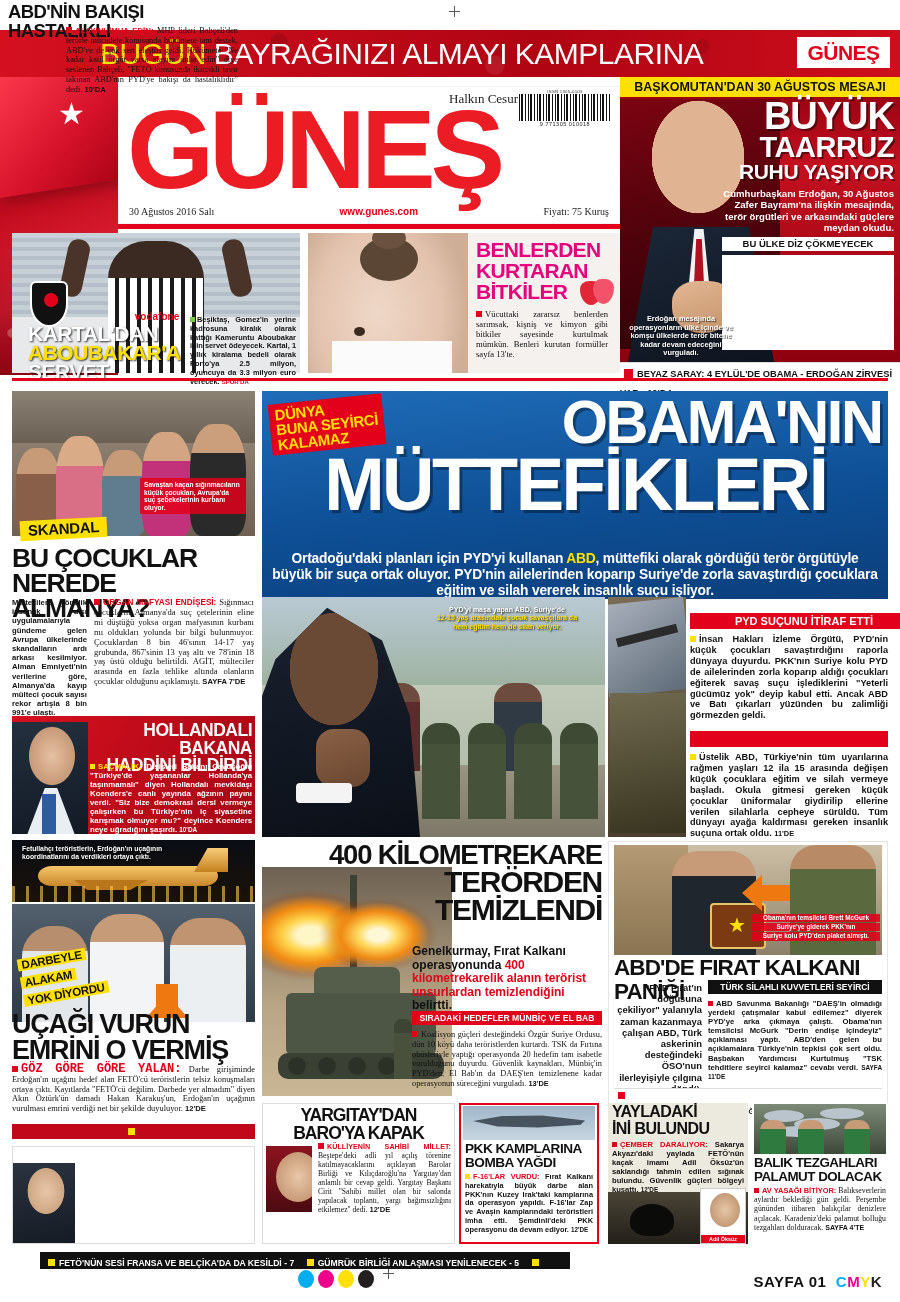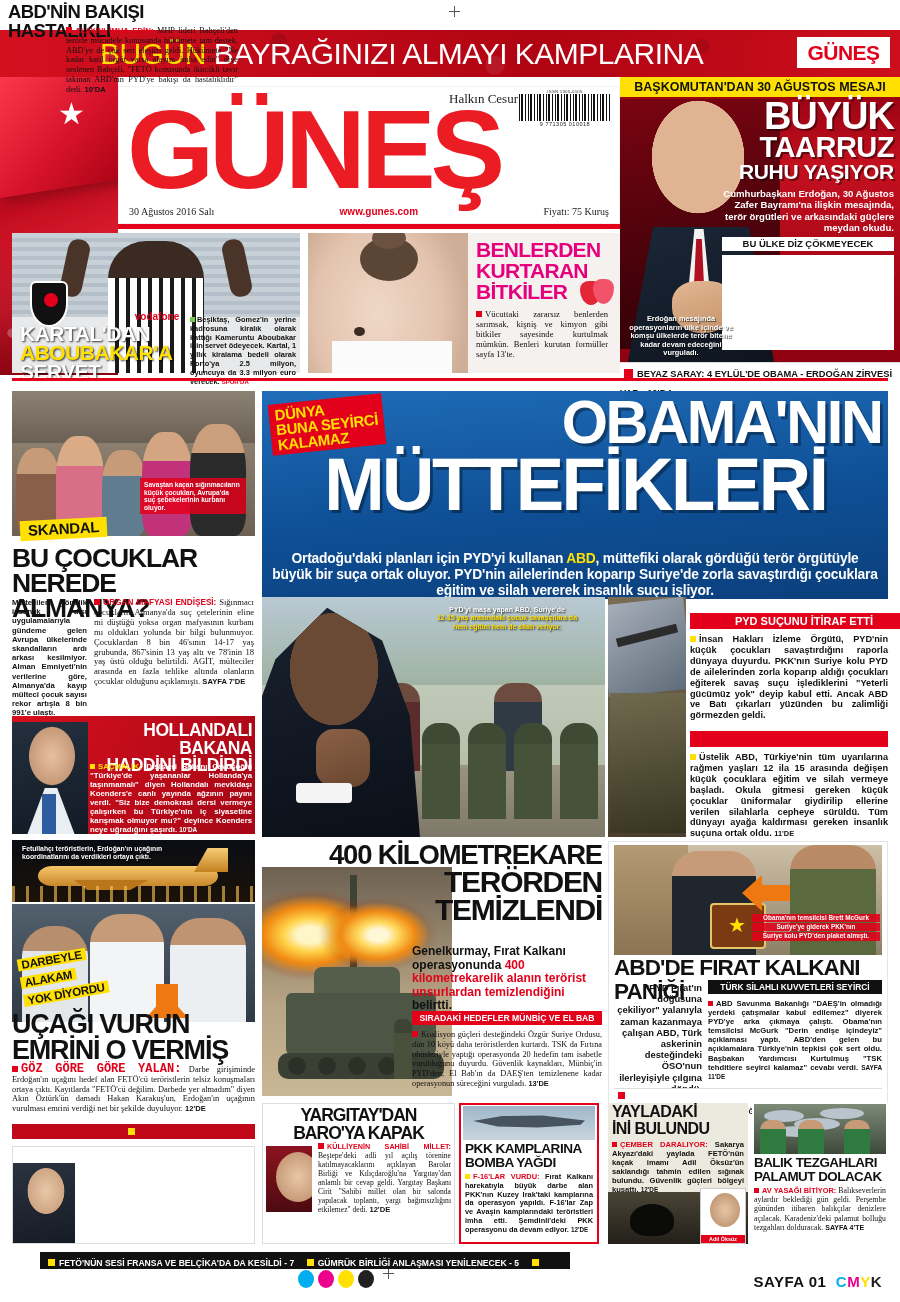--- a/index.html
+++ b/index.html
@@ -135,21 +135,21 @@
   #abou .arms { position:absolute; left:52px; top:6px; width:184px; height:58px; }
   #abou .arm { position:absolute; width:22px; height:58px; background:#4a342a; border-radius:10px; }
   #abou .arm.l { left:0; transform:rotate(12deg); }
   #abou .arm.r { right:0; transform:rotate(-12deg); }
   #abou .vodafone { position:absolute; left:110px; top:78px; width:70px; text-align:center;
      font-size:10px; font-weight:bold; color:#e2001a; }
   #abou .crest { position:absolute; left:18px; top:48px; width:38px; height:46px; background:#111;
      border-radius:6px 6px 50% 50%; border:2px solid #fff; }
   #abou .crest:after { content:""; position:absolute; left:12px; top:10px; width:14px; height:14px;
      background:#e2001a; border-radius:50%; }
-  #abou-head { left:12px; top:322px; width:172px; padding:2px 8px; }
+  #abou-head { left:12px; top:322px; width:172px; padding:2px 16px; }
   #abou-head .h1 { font-size:21px; font-weight:bold; color:#fff; line-height:19px; letter-spacing:-.5px;
                    text-shadow:1px 1px 2px rgba(0,0,0,.8);}
   #abou-head .h2 { font-size:21px; font-weight:bold; color:#ffe000; line-height:19px; letter-spacing:-.5px;
                    text-shadow:1px 1px 2px rgba(0,0,0,.8);}
   #abou-text { left:190px; top:316px; width:106px; font-size:7.4px; line-height:8.8px; color:#111;
                text-align:justify; font-weight:bold; background:rgba(255,255,255,.0); }
   #abou-text .gb { display:inline-block;width:5px;height:5px;background:#7ac943;margin-right:2px;}
   #abou-text .pg { font-size:6px; color:#e2001a; }
   #abou-green { left:12px; top:306px; width:288px; height:67px; background:#7ac943; z-index:-1;}
 

